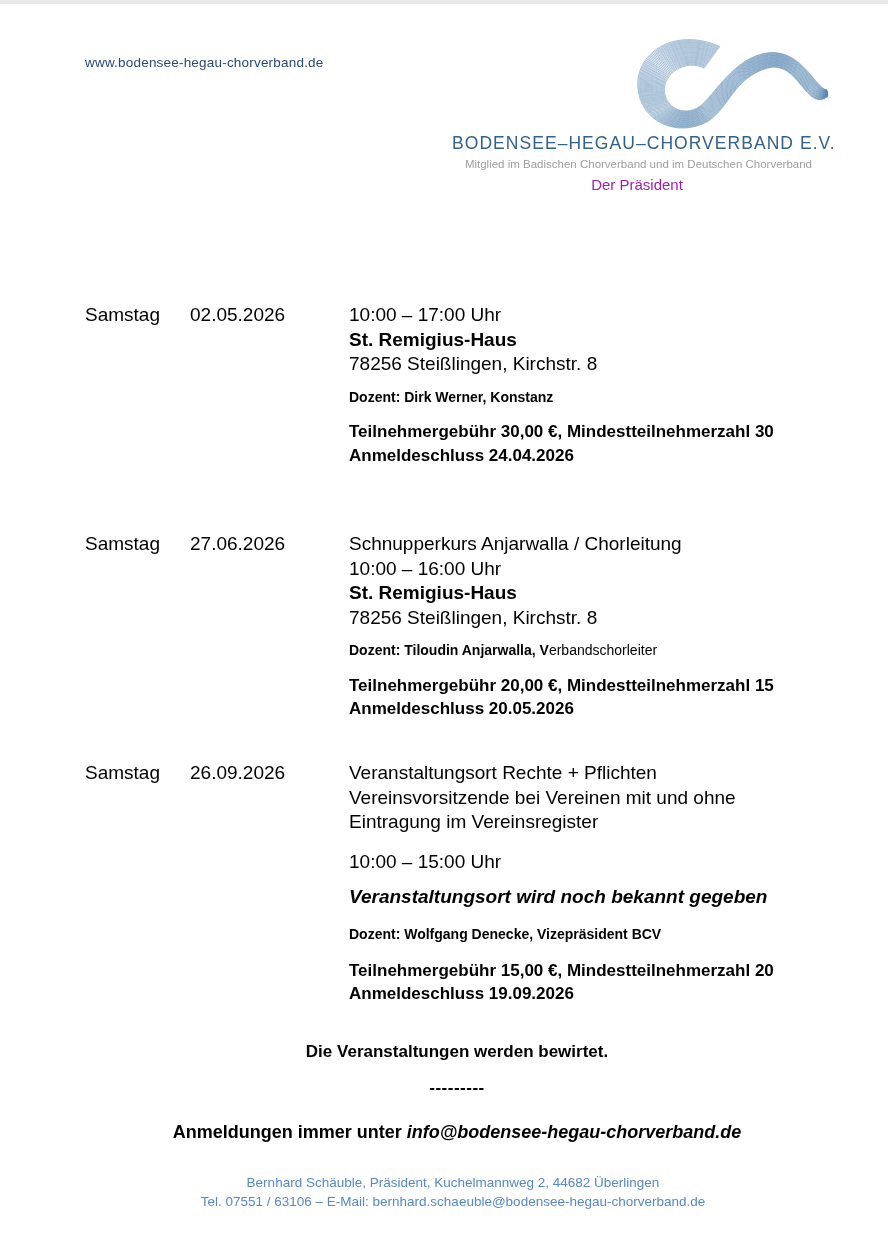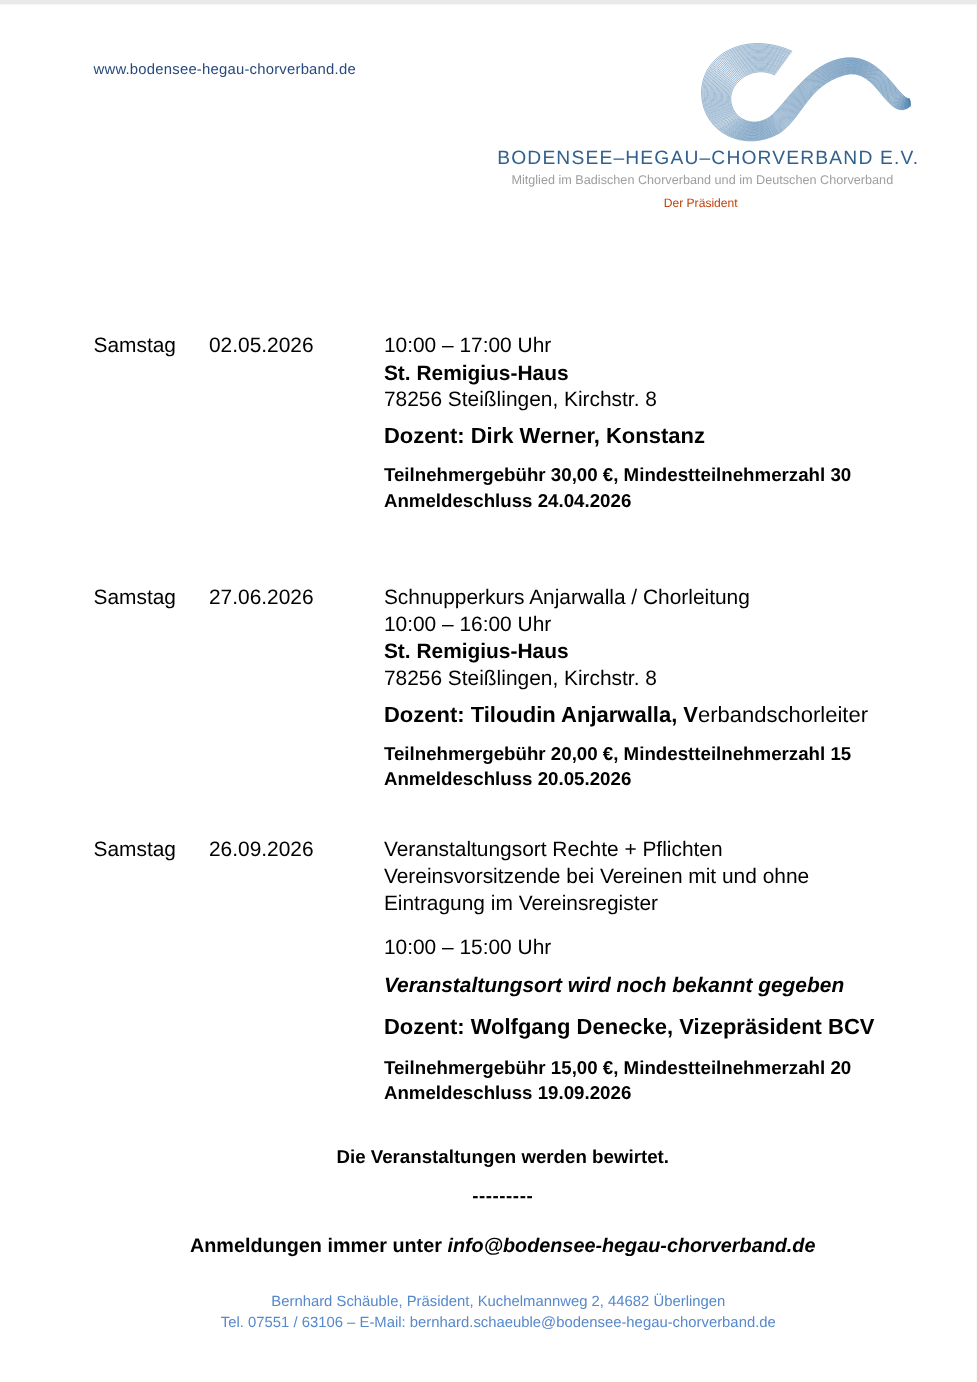--- a/index.html
+++ b/index.html
@@ -21,37 +21,37 @@
   .org-block{position:absolute;right:76px;top:130px;width:360px;}
   .org-name{
     font-size:17.5px;line-height:18px;letter-spacing:1.05px;
     color:#33618E;white-space:nowrap;text-align:right;
   }
   .org-membership{
     font-size:11.5px;line-height:12px;margin-top:6px;
     color:#9C9EA0;text-align:right;white-space:nowrap;
   }
   .org-role{
-    font-size:11px;line-height:16px;margin-top:7px;
-    color:#c2410c;text-align:center;padding-left:10px;white-space:nowrap;
+    font-size:15px;line-height:16px;margin-top:7px;
+    color:#a21caf;text-align:center;padding-left:10px;white-space:nowrap;
   }
   .doc-title{
     position:absolute;left:85px;top:226px;width:744px;
     text-align:center;font-size:32px;font-weight:bold;letter-spacing:.2px;
   }
   .event{
     position:absolute;left:85px;width:744px;
     display:grid;grid-template-columns:105px 159px 1fr;
   }
   .e1{top:299px}.e2{top:528px}.e3{top:757px}
   .cell{font-size:19px;line-height:24.6px;}
   .line{font-size:19px;line-height:24.6px;}
   .b{font-weight:bold;}
   .it{font-style:italic;}
-  .dozent{font-size:20px;line-height:24.6px;font-weight:bold;margin-top:8px;}
+  .dozent{font-size:14px;line-height:24.6px;font-weight:bold;margin-top:8px;}
   .fee{font-size:17px;line-height:23.5px;font-weight:bold;margin-top:11px;}
   .gap15{margin-top:15px;}
   .gap11{margin-top:11px;}
   .gap12{margin-top:12px;}
   .center-note{
     position:absolute;left:85px;width:744px;text-align:center;
     font-weight:bold;
   }
   .catering{top:1038px;font-size:17px;}
   .separator{top:1074px;font-size:17px;letter-spacing:.5px;}

